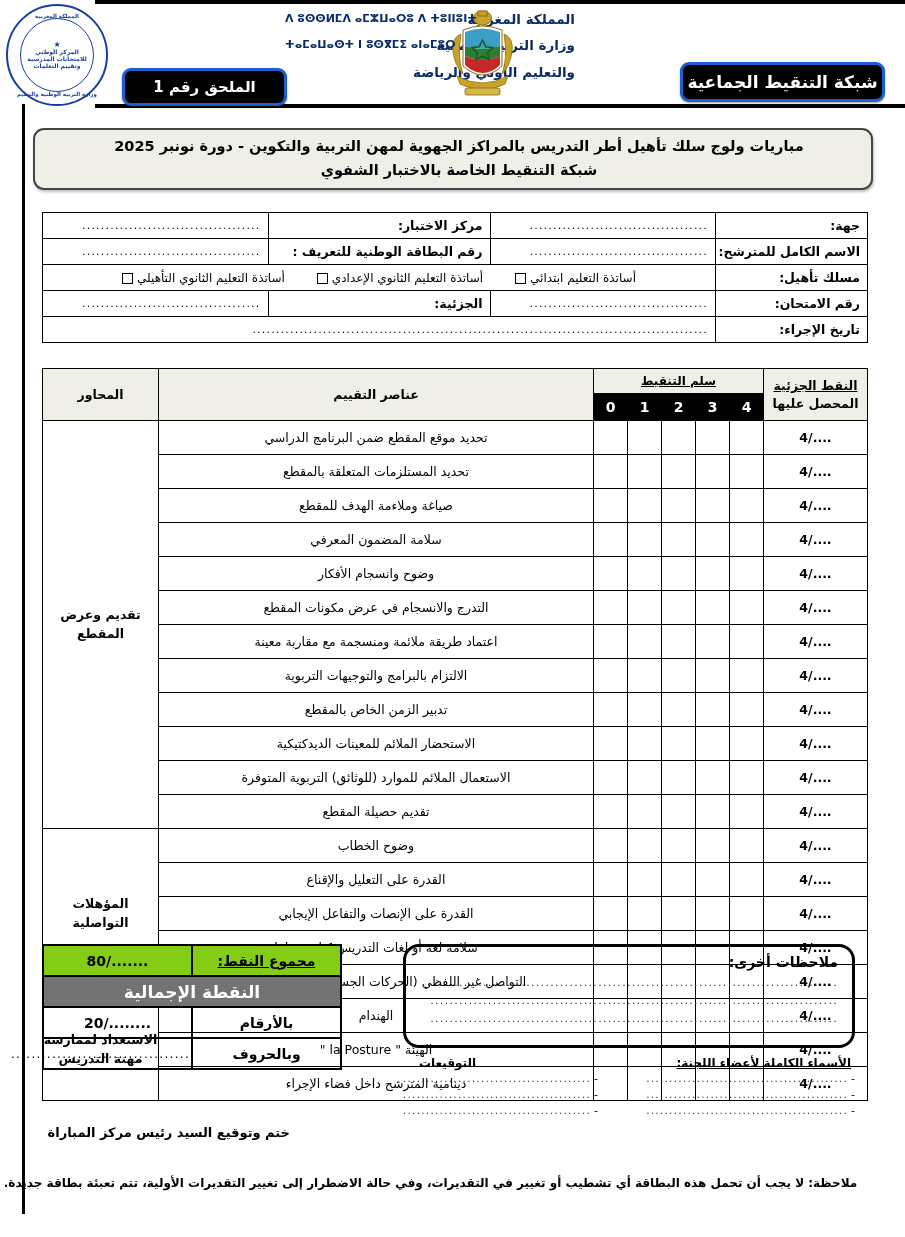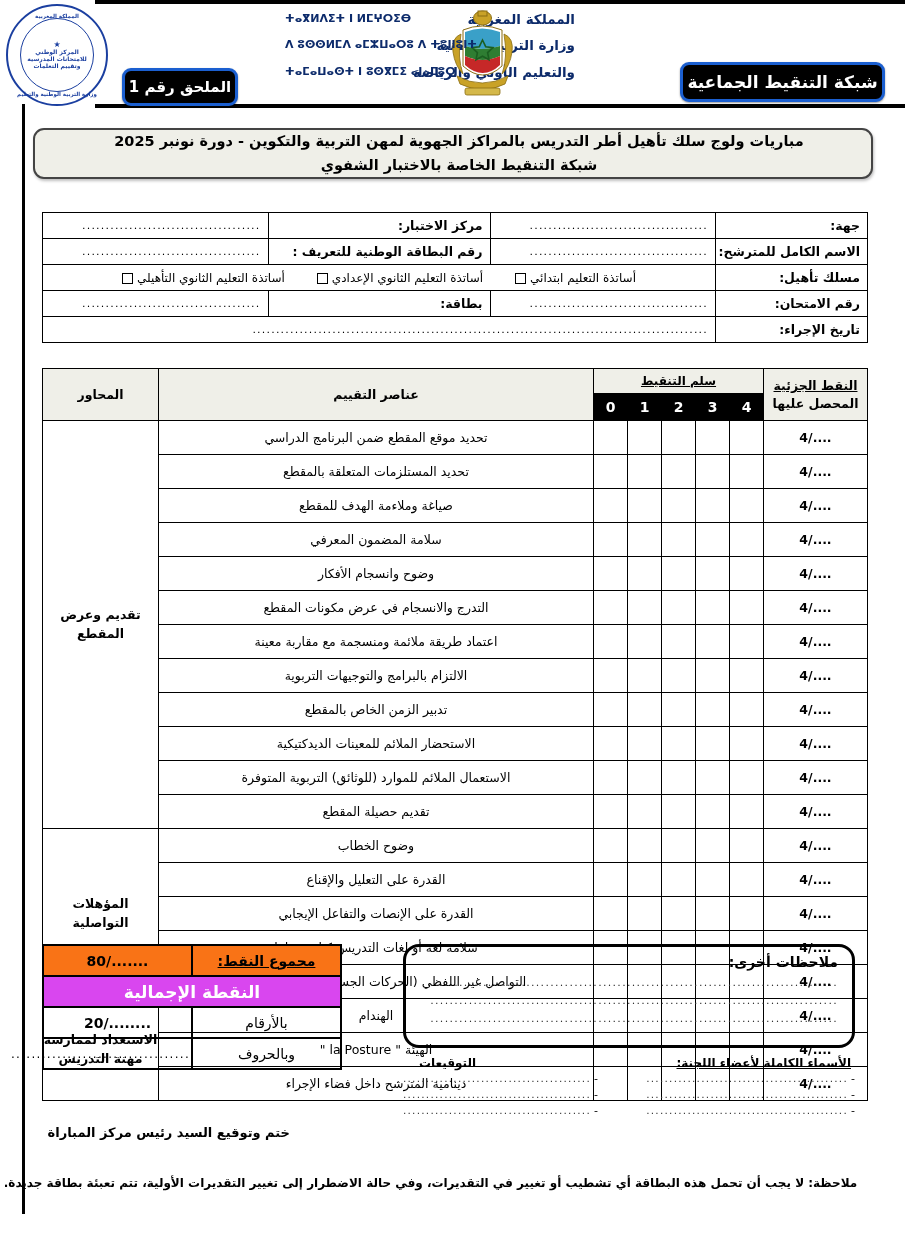--- a/index.html
+++ b/index.html
@@ -76,25 +76,25 @@
     position:absolute;
     background:#000; color:#fff;
     border:3px solid #1b5fd0;
     border-radius:9px;
     font-weight:bold;
     display:flex; align-items:center; justify-content:center;
     text-align:center;
     box-shadow:0 1px 2px rgba(0,0,0,.4);
   }
   .badge-right { right:20px; top:62px; width:205px; height:40px; font-size:17px; }
-  .badge-left  { left:122px; top:68px; width:116px; height:38px; font-size:15px; }
+  .badge-left  { left:122px; top:68px; width:165px; height:38px; font-size:15px; }
 
   
   .title-box {
-    position:absolute; left:33px; top:128px; width:840px; height:51px;
+    position:absolute; left:33px; top:128px; width:840px; height:62px;
     border:2px solid #444; border-radius:11px;
     background:#efefe8;
     display:flex; flex-direction:column; align-items:center; justify-content:center;
     font-weight:bold; font-size:14.5px; line-height:1.65;
     box-shadow: 1px 2px 3px rgba(0,0,0,.25);
     padding-left: 12px;
   }
 
   
   table.idt {
@@ -158,26 +158,26 @@
     text-align:center; font-weight:bold; font-size:12.5px; line-height:1.45;
   }
 
   
   table.totals {
     position:absolute; left:42px; top:944px; width:300px;
     border-collapse:collapse; table-layout:fixed;
     font-size:14px;
   }
   table.totals td { border:2px solid #000; height:31px; text-align:center; }
-  .tot-head { background:#f97316; font-weight:bold; }
+  .tot-head { background:#84cc16; font-weight:bold; }
   .tot-head .u { text-decoration:underline; }
   .tot-black {
-    background:#d946ef; color:#fff; font-weight:bold; font-size:17px; height:34px;
-  }
-  .tot-lbl { font-weight:normal; width:108px;margin-top:41px; }
+    background:#737373; color:#fff; font-weight:bold; font-size:17px; height:34px;
+  }
+  .tot-lbl { font-weight:bold; width:108px;margin-top:41px; }
   .tot-val { font-weight:bold; }
   .tot-val.dots { font-weight:normal; letter-spacing:1.3px; font-size:12px; }
 
   
   .remarks {
     position:absolute; left:403px; top:944px; width:452px; height:104px;
     border:3px solid #000; border-radius:16px;
     padding:7px 14px 0 25px;
   }
   .remarks-title { font-weight:bold; font-size:14px; margin-bottom:4px; }
@@ -241,21 +241,20 @@
       <path d="M20 42 q17 6 35 0 l0 10 q-17 8 -35 0 z" fill="#2e7d32"></path>
       <path d="M20 52 q17 8 35 0 l0 9 q-17 16 -35 0 z" fill="#c62828"></path>
       <path d="M37.5 36 l3.2 6.7 7.3 .9 -5.4 5 1.4 7.2 -6.5-3.6 -6.5 3.6 1.4-7.2 -5.4-5 7.3-.9 z" fill="none" stroke="#1b5e20" stroke-width="1.6"></path>
       <path d="M16 30 q-10 4 -8 18 q2 14 10 22 q-6-16 -2-40 z" fill="#c9a227" stroke="#8a6d12" stroke-width=".8"></path>
       <path d="M59 30 q10 4 8 18 q-2 14 -10 22 q6-16 2-40 z" fill="#c9a227" stroke="#8a6d12" stroke-width=".8"></path>
       <path d="M12 72 q25 14 51 0 l-3 8 q-22 11 -45 0 z" fill="#c9a227" stroke="#8a6d12" stroke-width=".8"></path>
       <rect x="20" y="84" width="35" height="7" rx="2" fill="#d4b84a" stroke="#8a6d12" stroke-width=".8"></rect>
     </svg>
 
     <div class="tifinagh">
-      <div>ⵜⴰⴳⵍⴷⵉⵜ ⵏ ⵍⵎⵖⵔⵉⴱ</div>
       <div>ⴷ ⵓⵙⵙⵍⵎⴷ ⴰⵎⵣⵡⴰⵔⵓ ⴷ ⵜⵓⵏⵏⵓⵏⵜ</div>
       <div>ⵜⴰⵎⴰⵡⴰⵙⵜ ⵏ ⵓⵙⴳⵎⵉ ⴰⵏⴰⵎⵓⵔ</div>
     </div>
 
     <div class="badge badge-right">شبكة التنقيط الجماعية</div>
     <div class="badge badge-left">الملحق رقم 1</div>
   </div>
 
   <div class="title-box">
     <div>مباريات ولوج سلك تأهيل أطر التدريس بالمراكز الجهوية لمهن التربية والتكوين - دورة نونبر 2025</div>
@@ -289,21 +288,21 @@
           </span>
           <span class="cbgrp">
             <span>أساتذة التعليم الثانوي التأهيلي</span>
             <span class="cbox"></span>
           </span>
         </td>
       </tr>
       <tr>
         <td class="lbl">رقم الامتحان:</td>
         <td class="dots">......................................</td>
-        <td class="mid-lbl lbl">بطاقة:</td>
+        <td class="mid-lbl lbl">الجزئية:</td>
         <td class="dots">......................................</td>
       </tr>
       <tr>
         <td class="lbl">تاريخ الإجراء:</td>
         <td class="dots" colspan="3">.................................................................................................</td>
       </tr>
     </tbody>
   </table>
 
   <table class="grid">

